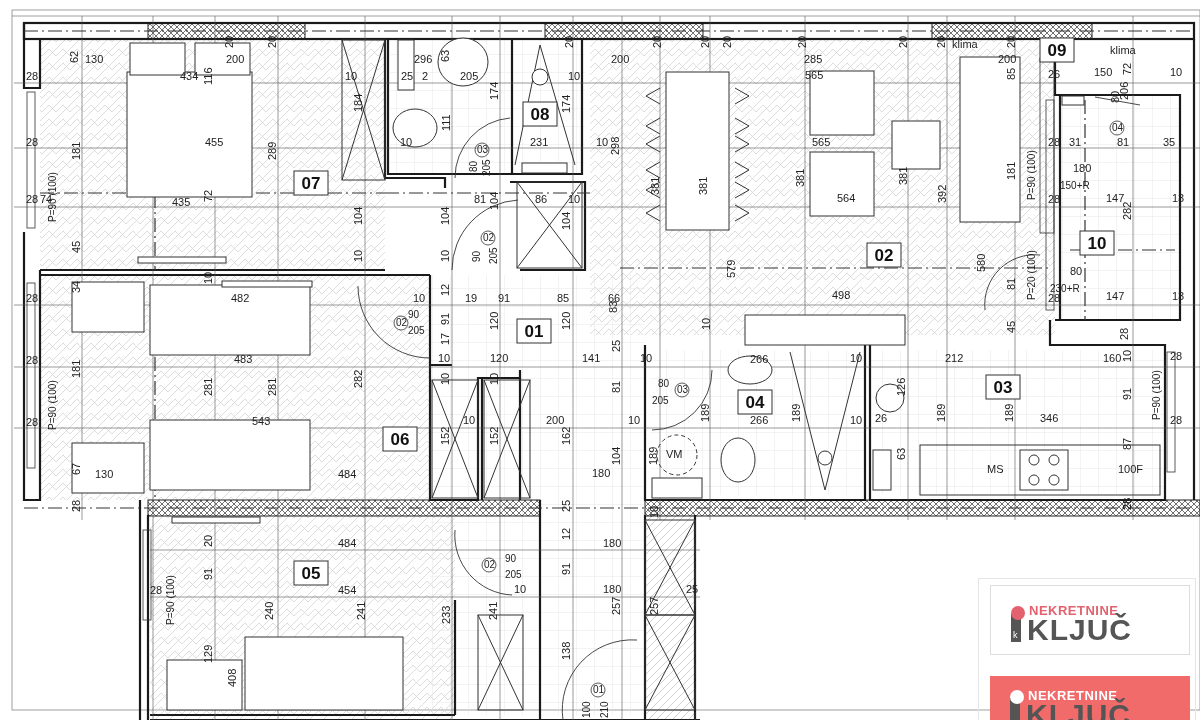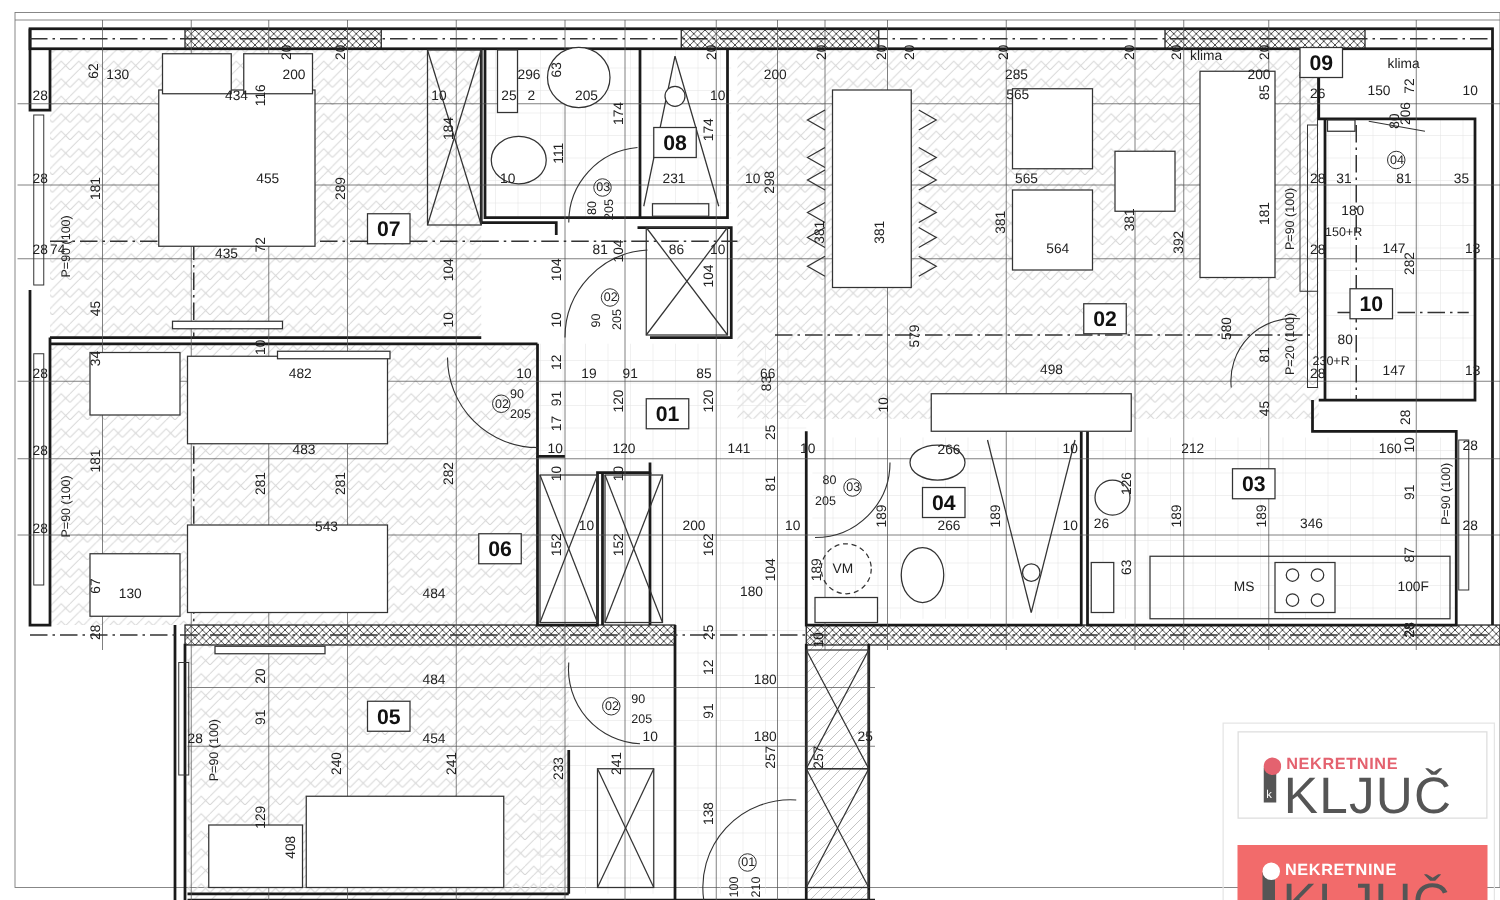--- a/index.html
+++ b/index.html
@@ -5,21 +5,21 @@
   html,body{margin:0;padding:0;background:#fff;}
   body{width:1200px;height:720px;overflow:hidden;position:relative;font-family:"Liberation Sans",sans-serif;}
   #plan{position:absolute;left:0;top:0;width:1200px;height:720px;}
   .room-label{font-family:"Liberation Sans",sans-serif;font-weight:bold;font-size:17px;fill:#111;}
   .dim{font-family:"Liberation Sans",sans-serif;font-size:11px;fill:#222;}
   .small{font-family:"Liberation Sans",sans-serif;font-size:10px;fill:#222;}
   .logo{position:absolute;left:990px;width:200px;box-sizing:border-box;}
   .logo-top{top:585px;height:70px;background:#fff;border:1px solid #ddd;}
   .logo-bottom{top:676px;height:44px;background:#f26b6b;overflow:hidden;}
   .logo .line1{position:absolute;left:38px;font-weight:bold;font-size:13px;letter-spacing:0.5px;}
-  .logo .line2{position:absolute;left:36px;font-weight:normal;font-size:41px;letter-spacing:1px;}
+  .logo .line2{position:absolute;left:36px;font-weight:bold;font-size:30px;letter-spacing:1px;}
   .logo-top .line1{top:17px;color:#e4626f;}
   .logo-top .line2{top:27px;color:#555;}
   .logo-bottom .line1{top:12px;color:#fff;}
   .logo-bottom .line2{top:22px;color:#555;}
   .key-icon{position:absolute;left:18px;width:16px;}
   .logo-top .key-icon{top:18px;height:40px;}
   .logo-bottom .key-icon{top:12px;height:40px;}
   .outer-frame{position:absolute;left:978px;top:578px;width:216px;height:150px;border:1px solid #e5e5e5;}
 </style>
 </head>

